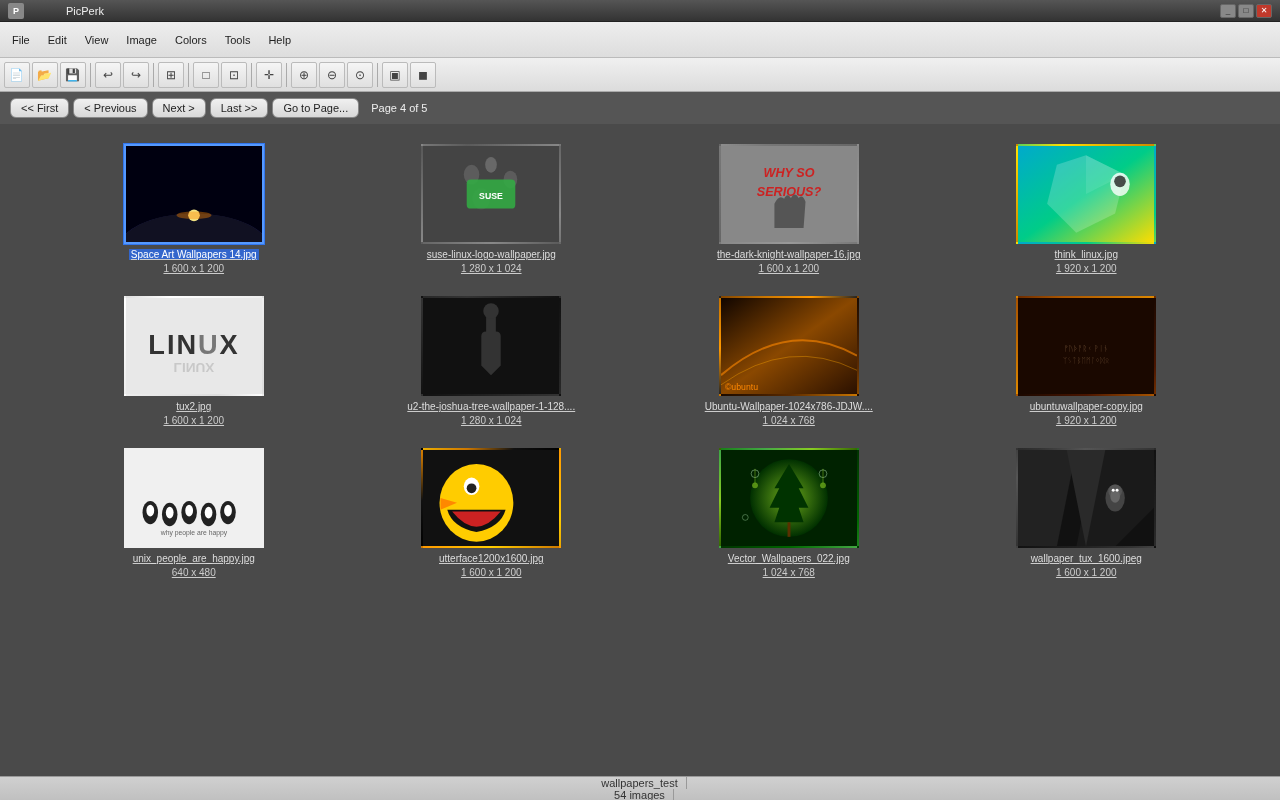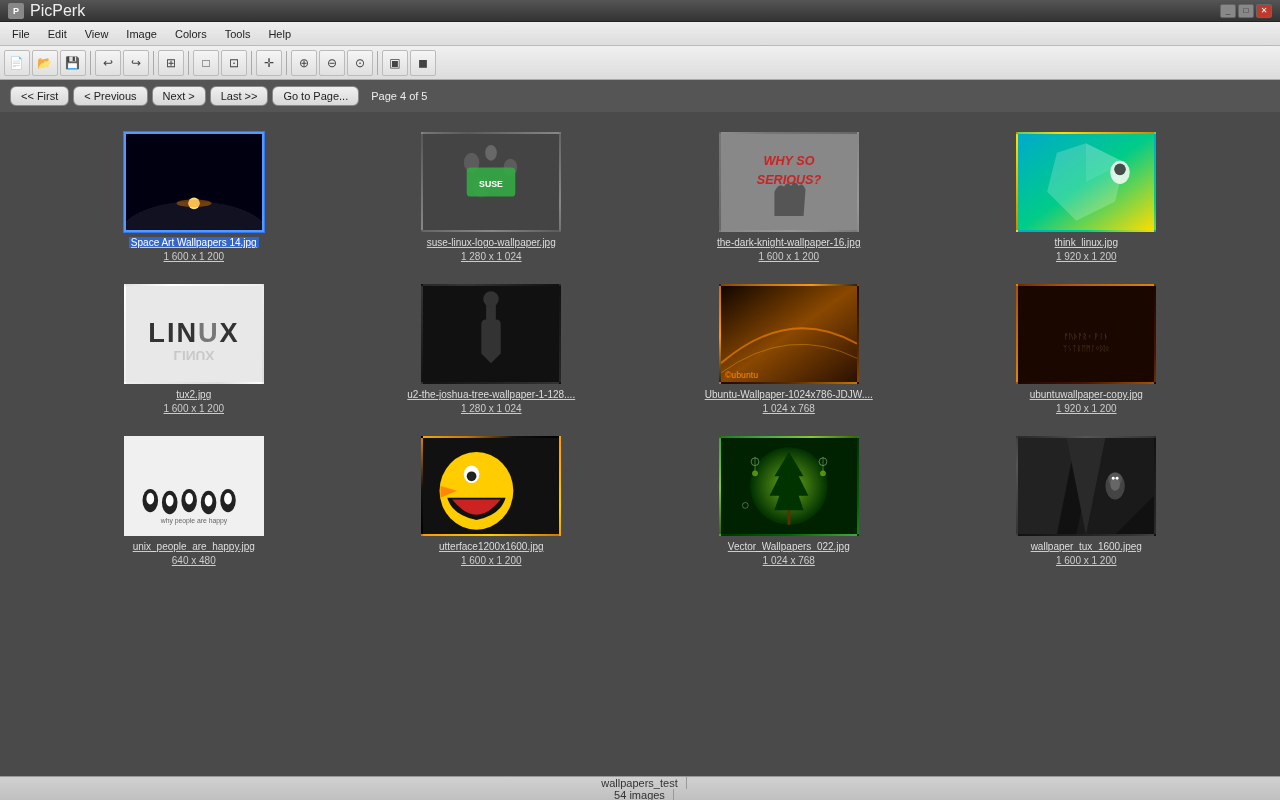--- a/index.html
+++ b/index.html
@@ -26,22 +26,23 @@
       width: 16px;
       height: 16px;
       margin-right: 6px;
       background: #888;
       border-radius: 2px;
       display: flex; align-items: center; justify-content: center;
       font-size: 9px; color: white; font-weight: bold;
     }
     #titlebar-title {
       flex: 1;
-      font-size: 16px;
+      font-size: 11px;
       color: #eee;
+      margin-left: 36px;
     }
     #titlebar-buttons {
       display: flex;
       gap: 2px;
     }
     .tb-btn {
       width: 16px;
       height: 14px;
       border: 1px solid #666;
       border-radius: 2px;
@@ -51,21 +52,21 @@
       background: #777;
       color: #222;
     }
     .tb-btn.close { background: #c0392b; color: white; }
     .tb-btn.minimize { background: #888; }
     .tb-btn.maximize { background: #888; }
 
     
     #menubar {
       background: linear-gradient(to bottom, #eee, #ddd);
-      height: 24px;
+      height: 36px;
       display: flex;
       align-items: center;
       padding: 0 4px;
       border-bottom: 1px solid #bbb;
       gap: 2px;
       text-align: center;
     }
     .menu-item {
       padding: 2px 8px;
       font-size: 11px;

